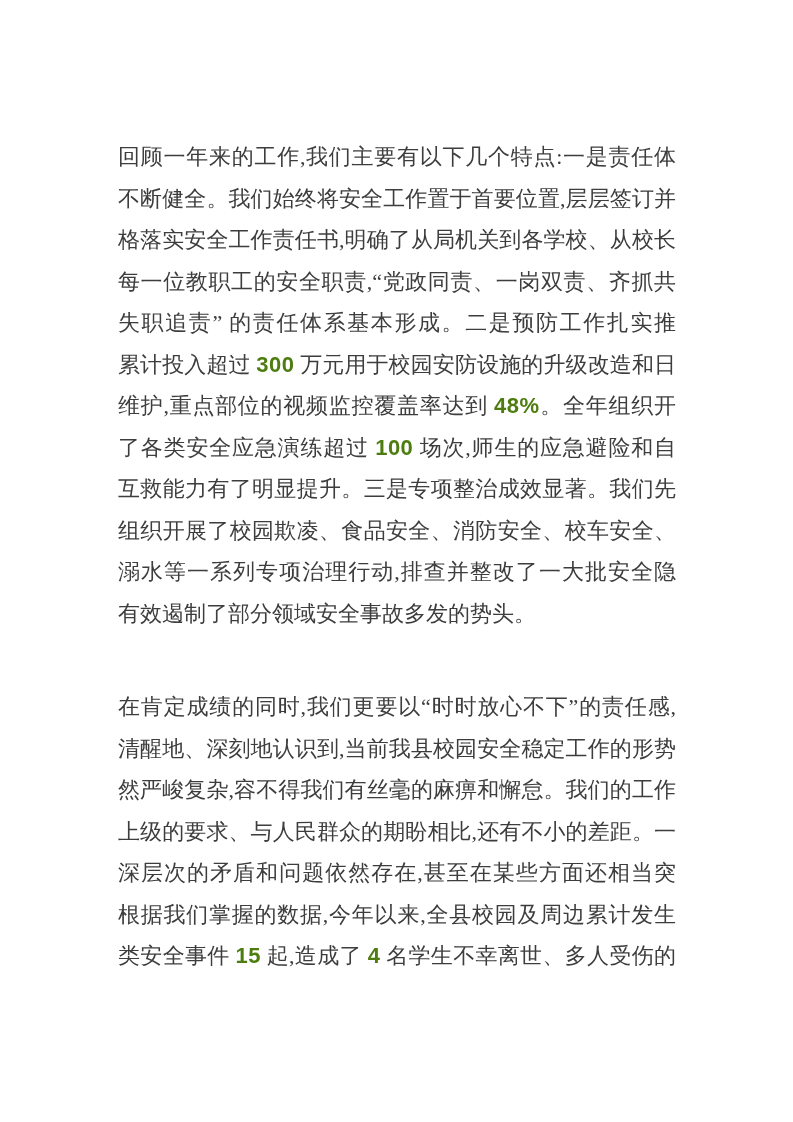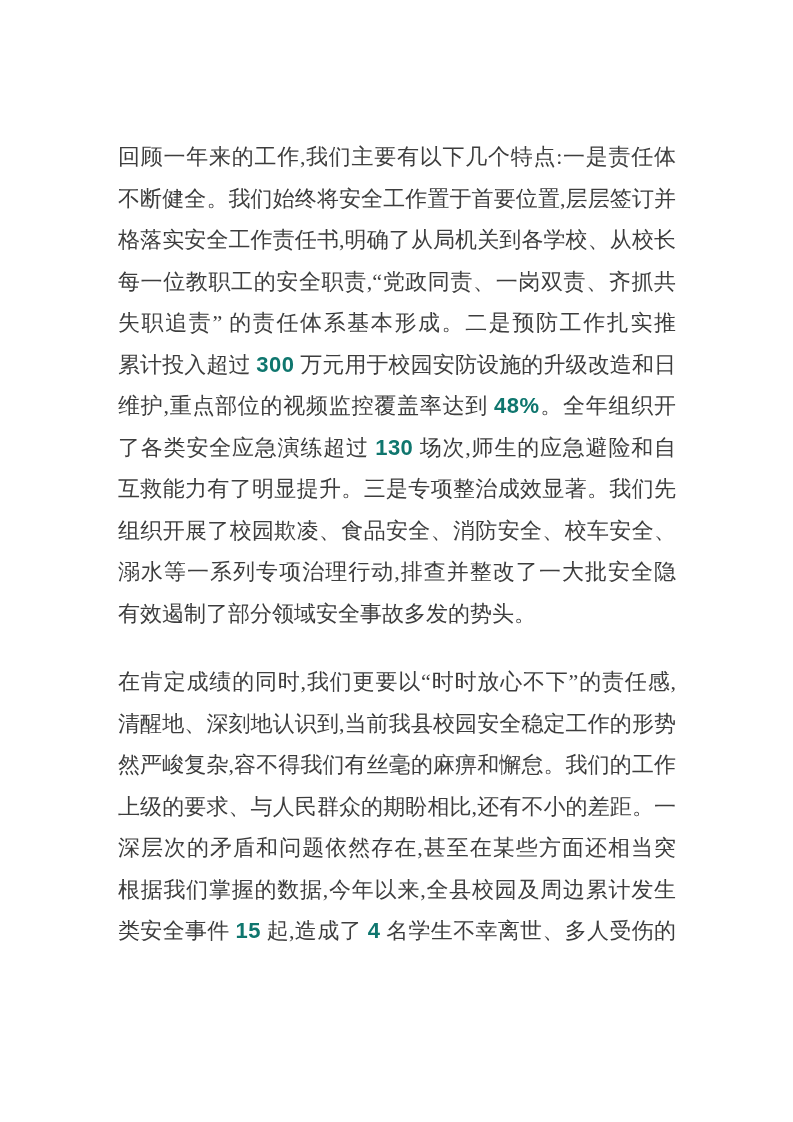--- a/index.html
+++ b/index.html
@@ -17,58 +17,58 @@
     width: 793px;
     height: 1122px;
     padding: 136px 117px 0 118px;
     background: #ffffff;
     color: #3d3d3d;
     font-family: "Liberation Serif", serif;
     font-size: 22px;
     line-height: 41.5px;
   }
   .para { margin: 0; }
-  .para + .para { margin-top: 27px; } 
+  .para + .para { margin-top: 52px; } 
   .line {
     height: 41.5px;
     text-align: justify;
     white-space: nowrap;
     overflow: hidden;
   }
   .line.just {
     
     text-align-last: justify;
     white-space: normal;
   }
   .line.last {
     text-align: right;
     text-align-last: left;
   }
   
   .num {
     font-family: "Liberation Sans", sans-serif;
     font-weight: 600;
-    color: #0f766e;
+    color: #4d7c0f;
     letter-spacing: 0.5px;
   }
 </style>
 </head>
 <body>
 
 <div class="page">
 
   <div class="para">
     <div class="line just">回顾一年来的工作,我们主要有以下几个特点:一是责任体系</div>
     <div class="line just">不断健全。我们始终将安全工作置于首要位置,层层签订并严</div>
     <div class="line just">格落实安全工作责任书,明确了从局机关到各学校、从校长到</div>
     <div class="line just">每一位教职工的安全职责,“党政同责、一岗双责、齐抓共管、</div>
     <div class="line just">失职追责” 的责任体系基本形成。二是预防工作扎实推进。</div>
     <div class="line just">累计投入超过 <span class="num">300</span> 万元用于校园安防设施的升级改造和日常</div>
     <div class="line just">维护,重点部位的视频监控覆盖率达到 <span class="num">48%</span>。全年组织开展</div>
-    <div class="line just">了各类安全应急演练超过 <span class="num">130</span> 场次,师生的应急避险和自救</div>
+    <div class="line just">了各类安全应急演练超过 <span class="num">100</span> 场次,师生的应急避险和自救</div>
     <div class="line just">互救能力有了明显提升。三是专项整治成效显著。我们先后</div>
     <div class="line just">组织开展了校园欺凌、食品安全、消防安全、校车安全、防</div>
     <div class="line just">溺水等一系列专项治理行动,排查并整改了一大批安全隐患,</div>
     <div class="line last">有效遏制了部分领域安全事故多发的势头。</div>
   </div>
 
   <div class="para">
     <div class="line just">在肯定成绩的同时,我们更要以“时时放心不下”的责任感,</div>
     <div class="line just">清醒地、深刻地认识到,当前我县校园安全稳定工作的形势依</div>
     <div class="line just">然严峻复杂,容不得我们有丝毫的麻痹和懈怠。我们的工作与</div>

